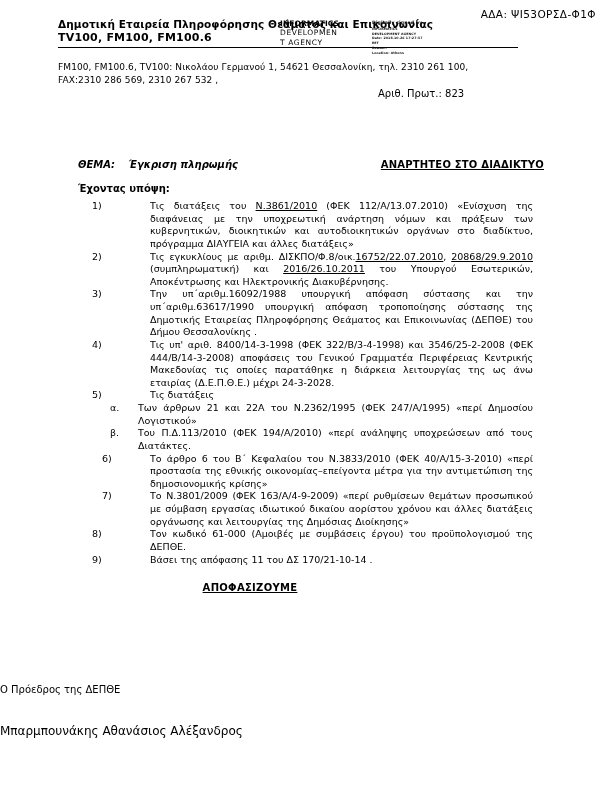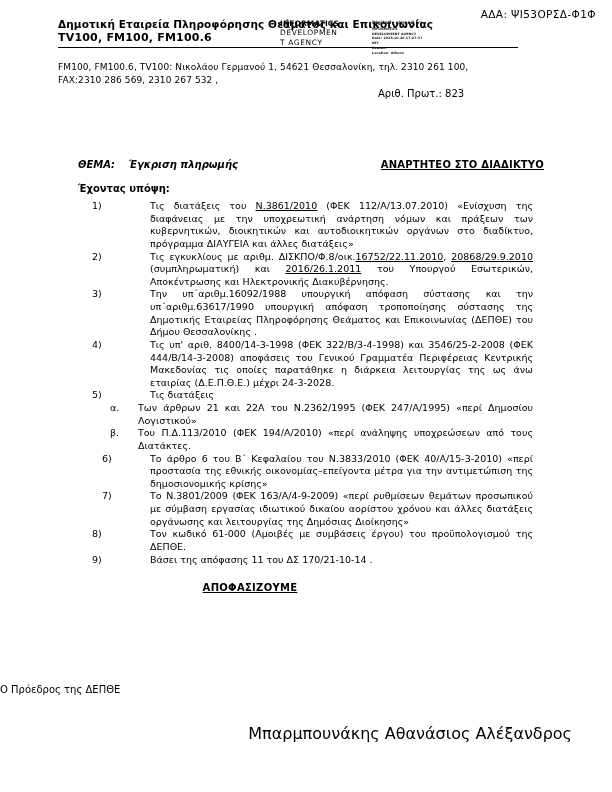--- a/index.html
+++ b/index.html
@@ -211,22 +211,22 @@
     left: 0;
     width: 548px;
     text-align: left;
     font-size: 10px;
   }
   .sign-name {
     position: absolute;
     top: 724px;
     left: 0;
     width: 572px;
-    text-align: right;
-    font-size: 16px;
+    text-align: left;
+    font-size: 12px;
   }
 </style>
 </head>
 <body>
 
 <div class="page">
 
   <div class="ada-line">ΑΔΑ: ΨΙ53ΟΡΣΔ-Φ1Φ</div>
 
   <div class="letterhead">
@@ -270,21 +270,21 @@
 
   <div class="clauses">
 
     <div class="clause">
       <div class="num">1)</div>
       <div class="body"><span>Τις διατάξεις του </span><span class="u">Ν.3861/2010</span><span> (ΦΕΚ 112/Α/13.07.2010) «Ενίσχυση της διαφάνειας με την υποχρεωτική ανάρτηση νόμων και πράξεων των κυβερνητικών, διοικητικών και αυτοδιοικητικών οργάνων στο διαδίκτυο, πρόγραμμα ΔΙΑΥΓΕΙΑ και άλλες διατάξεις»</span></div>
     </div>
 
     <div class="clause">
       <div class="num">2)</div>
-      <div class="body"><span>Τις εγκυκλίους με αριθμ. ΔΙΣΚΠΟ/Φ.8/οικ.</span><span class="u">16752/22.11.2010</span><span>, </span><span class="u">20868/29.9.2010</span><span> (συμπληρωματική) και </span><span class="u">2016/26.1.2011</span><span> του Υπουργού Εσωτερικών, Αποκέντρωσης και Ηλεκτρονικής Διακυβέρνησης.</span></div>
+      <div class="body"><span>Τις εγκυκλίους με αριθμ. ΔΙΣΚΠΟ/Φ.8/οικ.</span><span class="u">16752/22.07.2010</span><span>, </span><span class="u">20868/29.9.2010</span><span> (συμπληρωματική) και </span><span class="u">2016/26.10.2011</span><span> του Υπουργού Εσωτερικών, Αποκέντρωσης και Ηλεκτρονικής Διακυβέρνησης.</span></div>
     </div>
 
     <div class="clause">
       <div class="num">3)</div>
       <div class="body">Την υπ΄αριθμ.16092/1988 υπουργική απόφαση σύστασης και την υπ΄αριθμ.63617/1990 υπουργική απόφαση τροποποίησης σύστασης της Δημοτικής Εταιρείας Πληροφόρησης Θεάματος και Επικοινωνίας (ΔΕΠΘΕ) του Δήμου Θεσσαλονίκης .</div>
     </div>
 
     <div class="clause">
       <div class="num">4)</div>
       <div class="body">Τις υπ' αριθ. 8400/14-3-1998 (ΦΕΚ 322/Β/3-4-1998) και 3546/25-2-2008 (ΦΕΚ 444/Β/14-3-2008) αποφάσεις του Γενικού Γραμματέα Περιφέρειας Κεντρικής Μακεδονίας τις οποίες παρατάθηκε η διάρκεια λειτουργίας της ως άνω εταιρίας (Δ.Ε.Π.Θ.Ε.) μέχρι 24-3-2028.</div>

